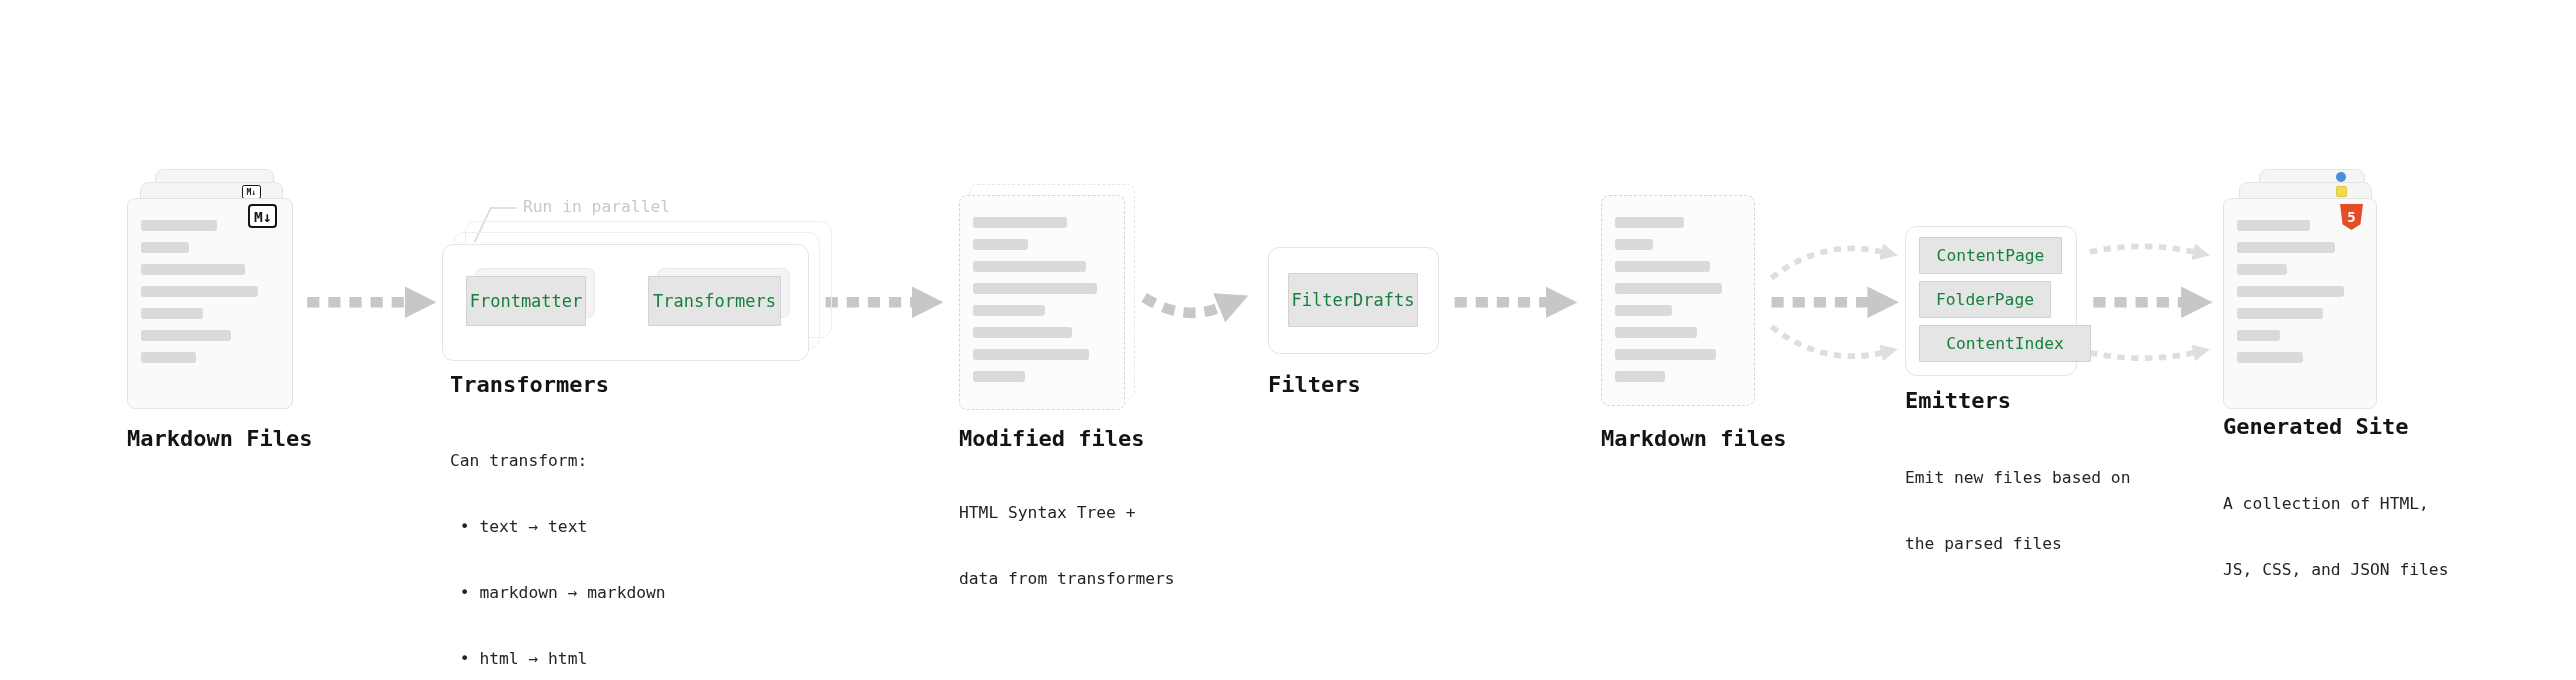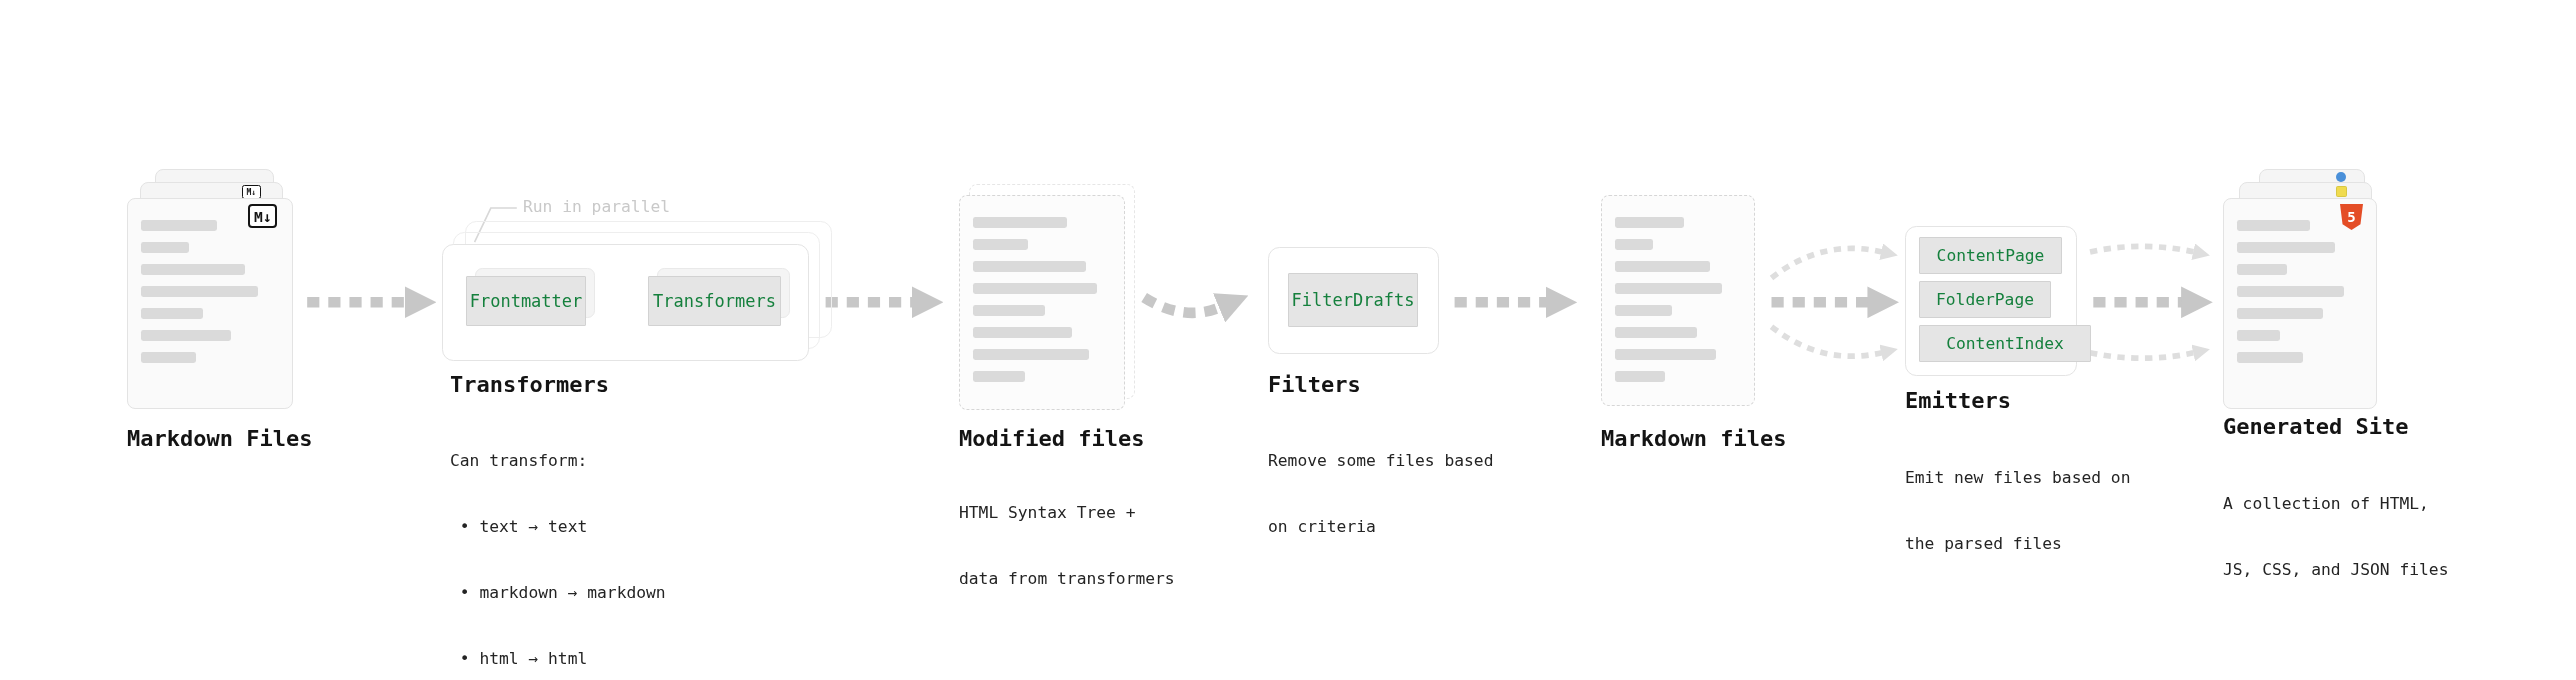--- a/index.html
+++ b/index.html
@@ -146,24 +146,20 @@
   </div>
   <div class="title" style="left:959px; top:426px;">Modified files</div>
   <div class="desc" style="left:959px; top:458px;">
     <div>HTML Syntax Tree +</div>
     <div>data from transformers</div>
   </div>
 
   <div class="outline-box" style="left:1268px; top:247px; width:171px; height:107px;"></div>
   <div class="gray-btn" style="left:1288px; top:273px; width:130px; height:54px;">FilterDrafts</div>
   <div class="title" style="left:1268px; top:372px;">Filters</div>
-  <div class="desc" style="left:1268px; top:406px;">
-    <div>Remove some files based</div>
-    <div>on criteria</div>
-  </div>
 
   <div class="dashed-doc" style="left:1601px; top:195px; width:154px; height:211px;">
     <div class="bars">
         <div class="bar" style="width: 55%;"></div>
         <div class="bar" style="width: 30%;"></div>
         <div class="bar" style="width: 75%;"></div>
         <div class="bar" style="width: 85%;"></div>
         <div class="bar" style="width: 45%;"></div>
         <div class="bar" style="width: 65%;"></div>
         <div class="bar" style="width: 80%;"></div>

